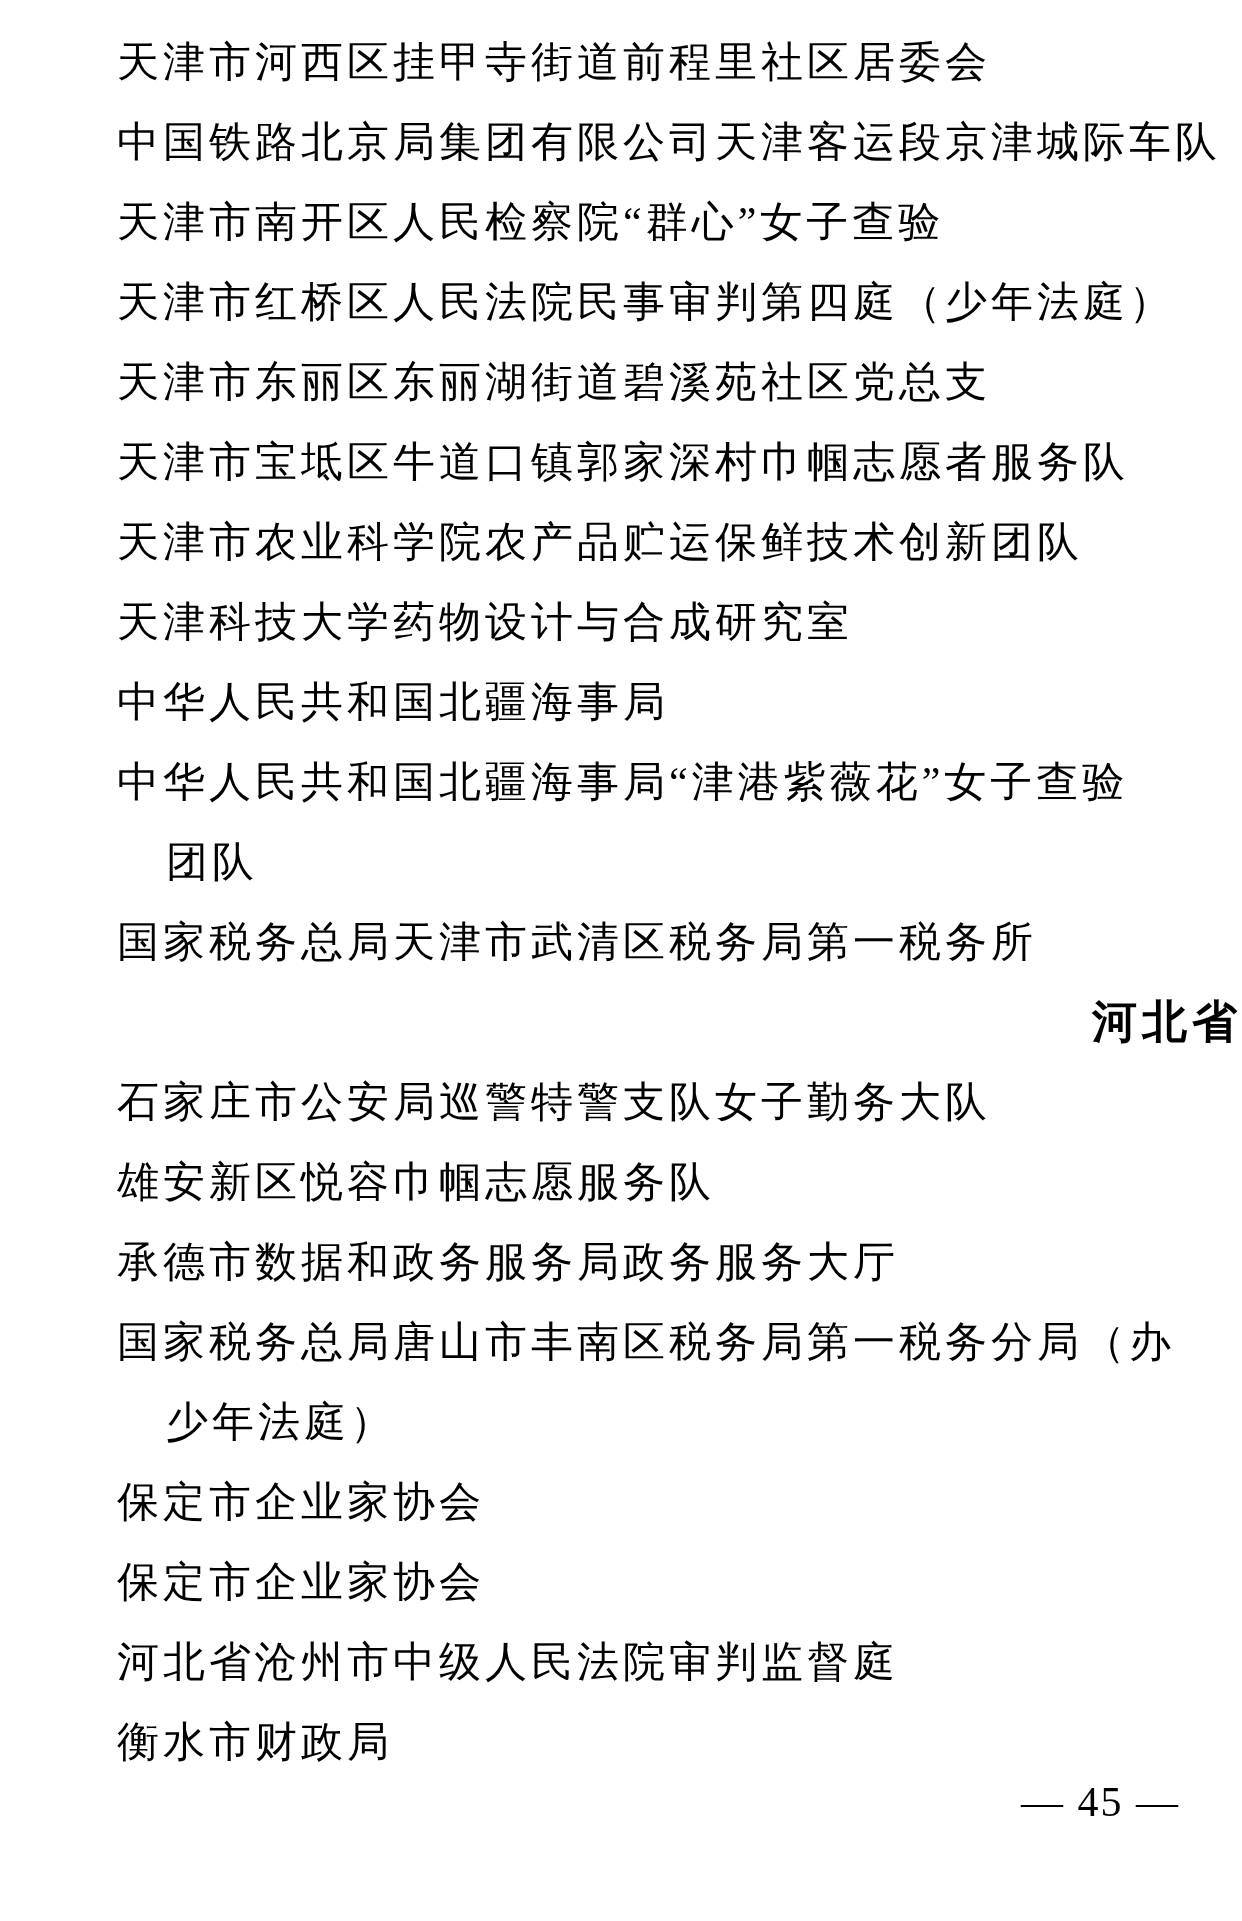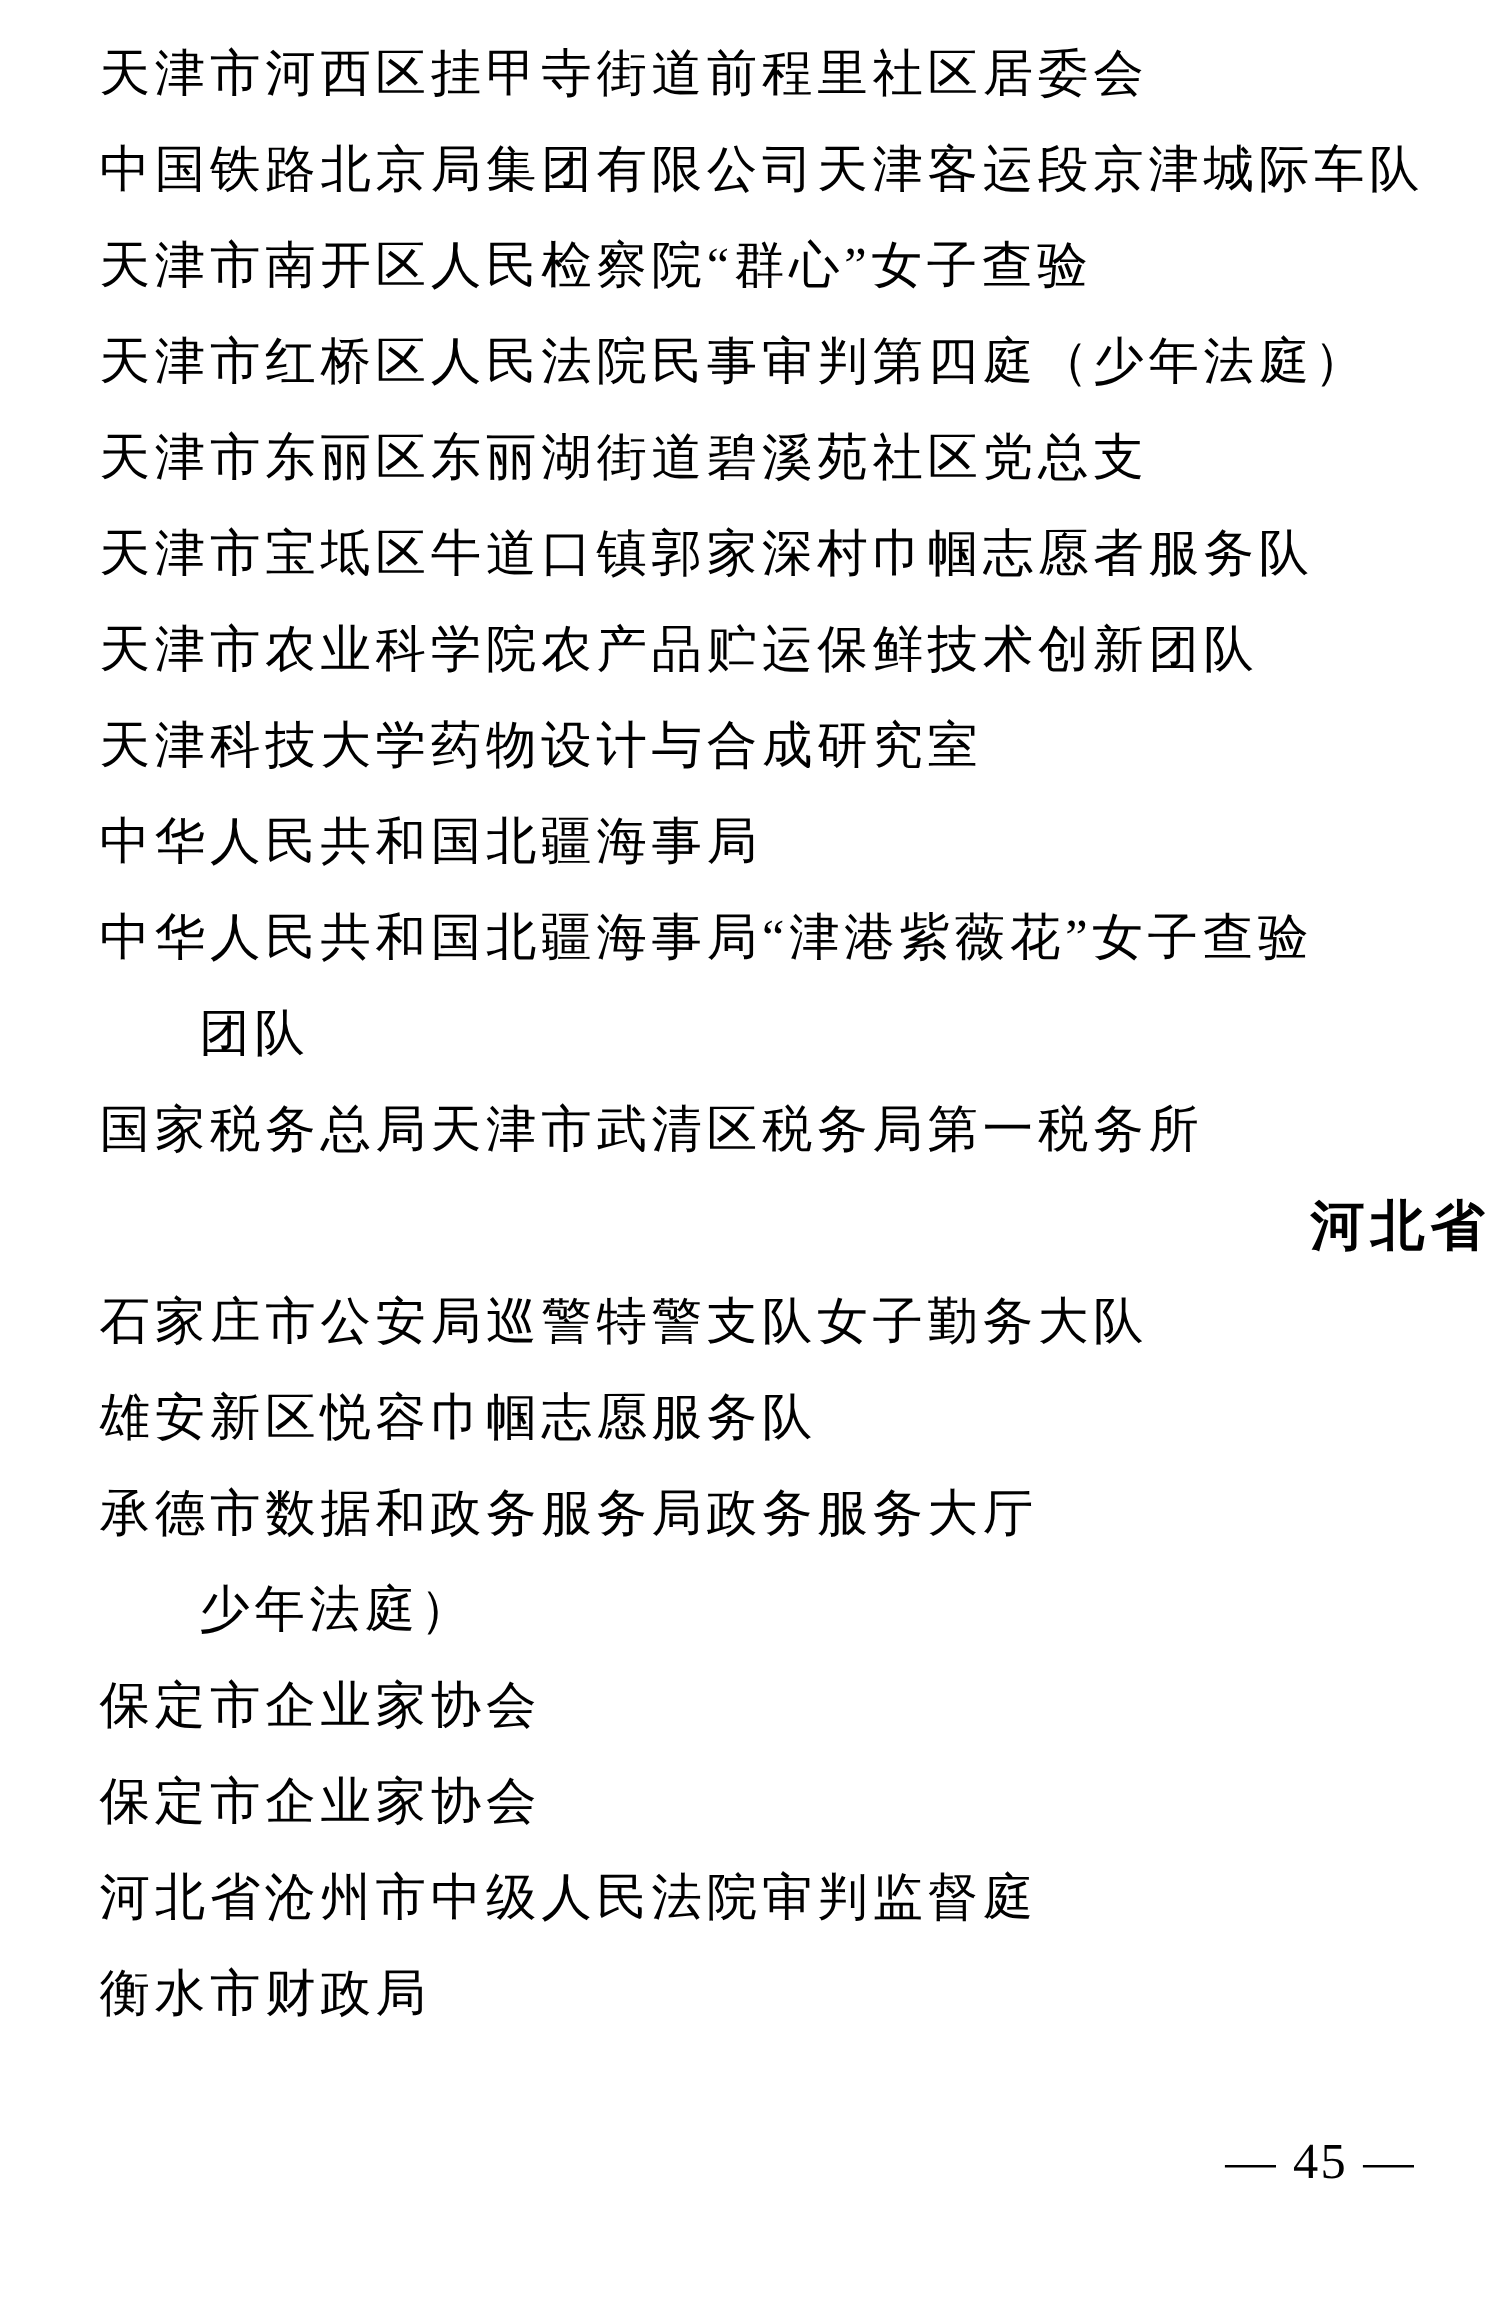--- a/index.html
+++ b/index.html
@@ -21,21 +21,21 @@
   }
   .row {
     height: 80px;
     line-height: 80px;
     white-space: nowrap;
     font-size: 42px;
     letter-spacing: 4px;
     color: #000000;
   }
   .row.item {
-    padding-left: 83px;
+    padding-left: 117px;
   }
   .row.cont {
     padding-left: 166px;
   }
   .row.heading {
     padding-left: 26px;
     font-family: "Liberation Sans", "DejaVu Sans", sans-serif;
     font-weight: bold;
     font-size: 45px;
     letter-spacing: 5px;
@@ -66,20 +66,21 @@
       <div class="row item">天津市农业科学院农产品贮运保鲜技术创新团队</div>
       <div class="row item">天津科技大学药物设计与合成研究室</div>
       <div class="row item">中华人民共和国北疆海事局</div>
       <div class="row item">中华人民共和国北疆海事局“津港紫薇花”女子查验</div>
       <div class="row cont">团队</div>
       <div class="row item">国家税务总局天津市武清区税务局第一税务所</div>
       <div class="row heading">河北省</div>
       <div class="row item">石家庄市公安局巡警特警支队女子勤务大队</div>
       <div class="row item">雄安新区悦容巾帼志愿服务队</div>
       <div class="row item">承德市数据和政务服务局政务服务大厅</div>
+      <div class="row item">国家税务总局唐山市丰南区税务局第一税务分局（办</div>
       <div class="row cont">少年法庭）</div>
       <div class="row item">保定市企业家协会</div>
       <div class="row item">保定市企业家协会</div>
       <div class="row item">河北省沧州市中级人民法院审判监督庭</div>
       <div class="row item">衡水市财政局</div>
     </div>
   <div class="footer">— 45 —</div>
 </div>
 
 </body></html>

